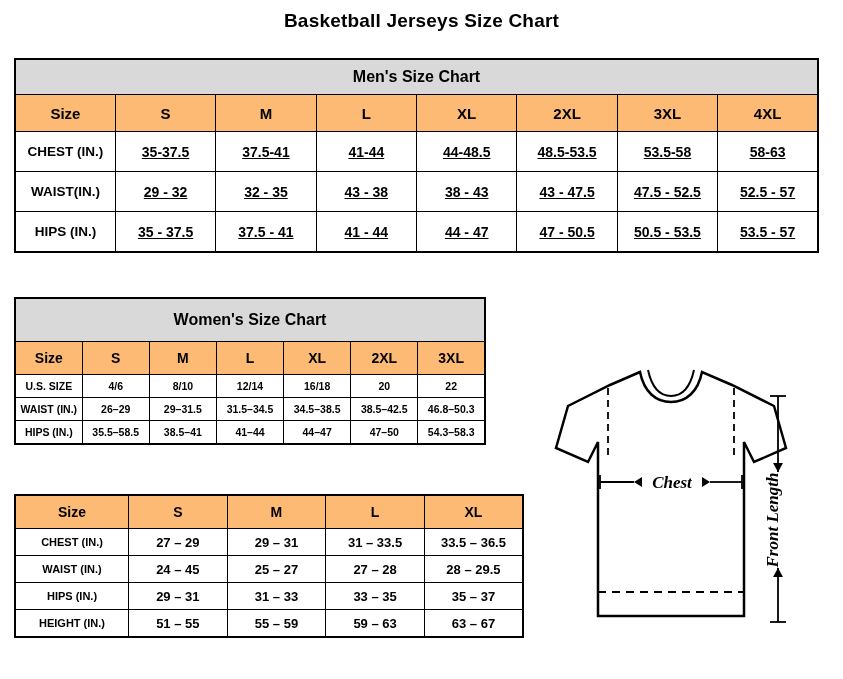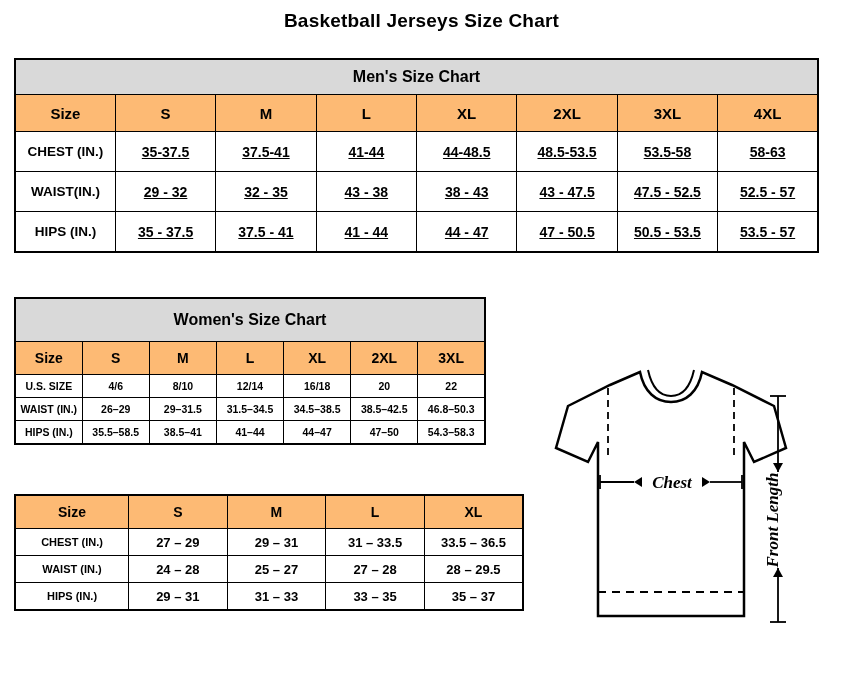--- a/index.html
+++ b/index.html
@@ -211,31 +211,38 @@
       </tr>
       <tr>
         <td class="row-label">CHEST (IN.)</td>
         <td class="val">27  –  29</td>
         <td class="val">29  –  31</td>
         <td class="val">31  –  33.5</td>
         <td class="val">33.5  –  36.5</td>
       </tr>
       <tr>
         <td class="row-label">WAIST  (IN.)</td>
-        <td class="val">24  –  28</td>
+        <td class="val">24  –  45</td>
         <td class="val">25  –  27</td>
         <td class="val">27  –  28</td>
         <td class="val">28  –  29.5</td>
       </tr>
       <tr>
         <td class="row-label">HIPS  (IN.)</td>
         <td class="val">29  –  31</td>
         <td class="val">31  –  33</td>
         <td class="val">33  –  35</td>
         <td class="val">35  –  37</td>
+      </tr>
+      <tr>
+        <td class="row-label">HEIGHT  (IN.)</td>
+        <td class="val">51  –  55</td>
+        <td class="val">55  –  59</td>
+        <td class="val">59  –  63</td>
+        <td class="val">63  –  67</td>
       </tr>
     </tbody>
   </table>
 </div>
 
 <div id="jersey-diagram">
   <svg width="290" height="330" viewBox="0 0 290 330" xmlns="http://www.w3.org/2000/svg">
 
     <g fill="none" stroke="#000" stroke-width="2.5">
       <path d="M92,42

